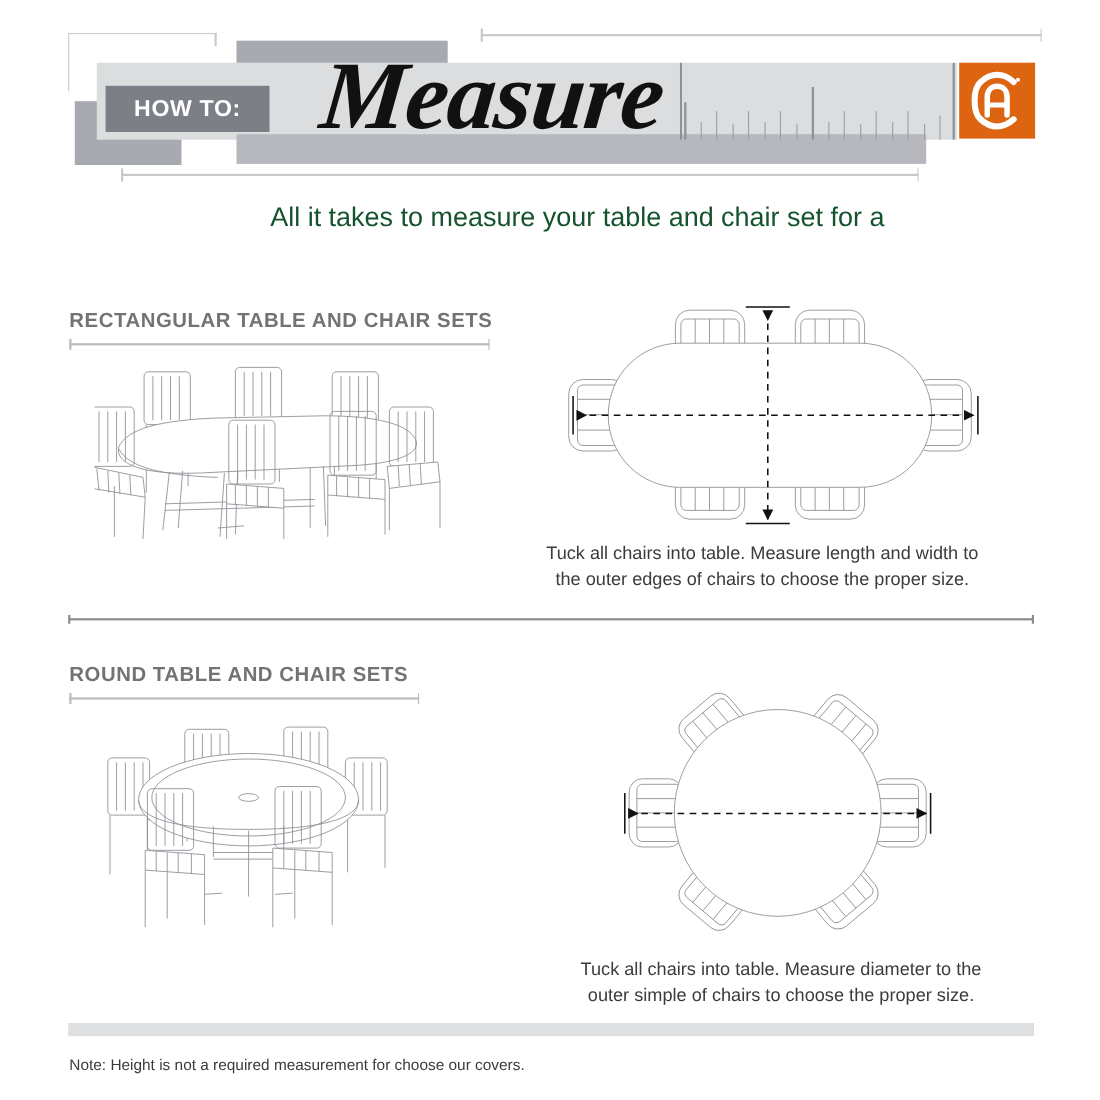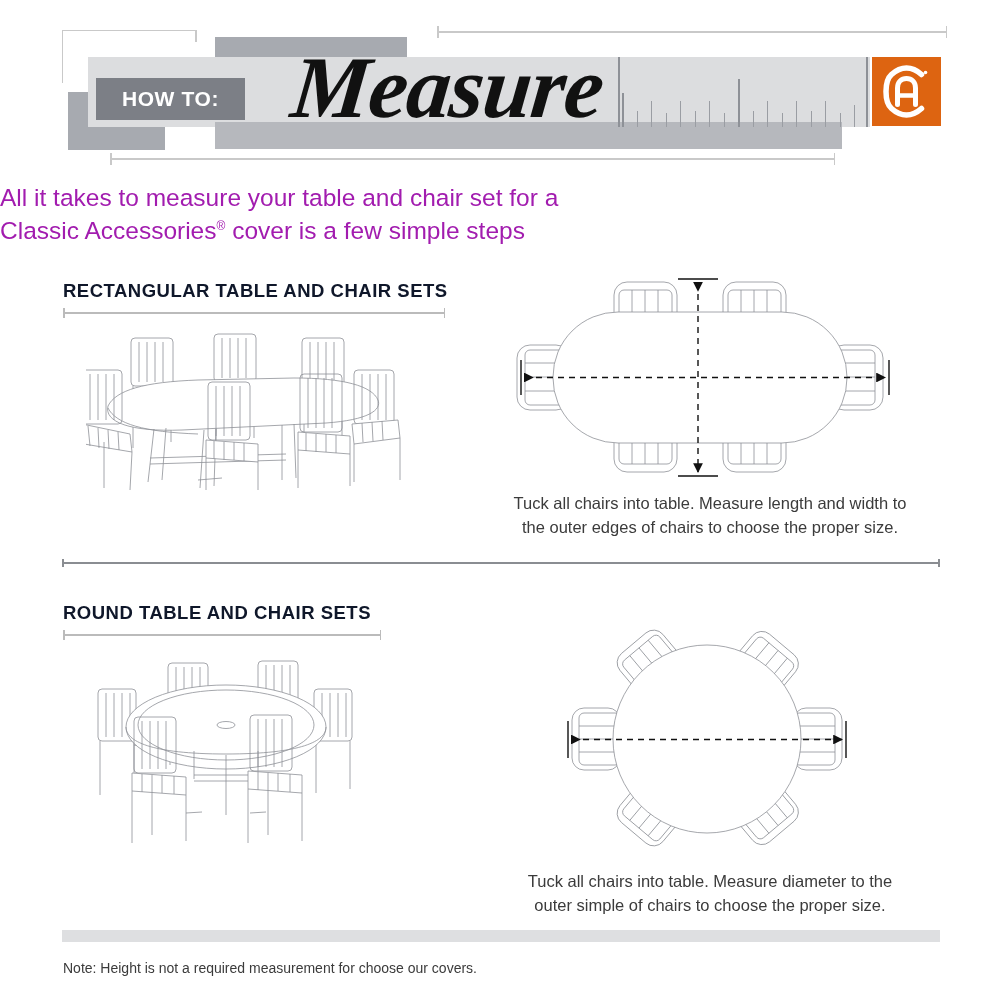--- a/index.html
+++ b/index.html
@@ -144,35 +144,35 @@
     width: 69px; height: 69px;
     background: #dd6411;
   }
   .logo svg { display: block; }
 
   
   .subtitle {
     position: absolute;
     left: 0; top: 182px;
     width: 804px;
-    text-align: left;
+    text-align: right;
     font-size: 24.5px;
-    color: #a21caf;
+    color: #14532d;
     line-height: 1.33;
     font-family: "Liberation Sans", sans-serif;
   }
   .subtitle .sup { font-size: 12px; vertical-align: super; }
 
   
   .section-head {
     position: absolute;
     font-size: 18.5px;
     font-weight: bold;
     letter-spacing: 0.5px;
-    color: #0f172a;
+    color: #737373;
     font-family: "Liberation Sans", sans-serif;
     white-space: nowrap;
   }
   .head-rule {
     position: absolute;
     height: 1.5px;
     background: #bbbbbb;
   }
   .head-rule:before, .head-rule:after {
     content: "";
@@ -280,21 +280,20 @@
       <line x1="26.5" y1="38.5" x2="42.5" y2="38.5" stroke="#ffffff" stroke-width="4.5" stroke-linecap="round"></line>
       <circle cx="53.5" cy="15.5" r="1.8" fill="#ffffff"></circle>
     </svg>
   </div>
 
   <div class="hdr-line-bot"></div>
 </div>
 
 <div class="subtitle">
   <div>All it takes to measure your table and chair set for a</div>
-  <div><span>Classic Accessories</span><span class="sup">®</span><span> cover is a few simple steps</span></div>
 </div>
 
 <div class="section-head" style="left:63px; top:280px;">RECTANGULAR TABLE AND CHAIR SETS</div>
 <div class="head-rule" style="left:63px; top:312px; width:382px;"></div>
 
 <div class="art" style="left:86px; top:330px;">
   <svg width="320" height="160" viewBox="0 0 320 160">
     <g fill="none" stroke="#8e9197" stroke-width="0.8" stroke-linejoin="round">
 
       <g>
@@ -466,21 +465,21 @@
       <line x1="26" y1="98" x2="26" y2="133"></line>
       <line x1="394" y1="98" x2="394" y2="133"></line>
       <line x1="183" y1="17" x2="223" y2="17"></line>
       <line x1="183" y1="214" x2="223" y2="214"></line>
     </g>
     <line x1="30" y1="115.5" x2="390" y2="115.5" stroke="#111111" stroke-width="1.4" stroke-dasharray="6 5" marker-start="url(#arrL)" marker-end="url(#arrR)"></line>
     <line x1="203" y1="21" x2="203" y2="210" stroke="#111111" stroke-width="1.4" stroke-dasharray="6 5" marker-start="url(#arrL)" marker-end="url(#arrR)"></line>
   </svg>
 </div>
 
-<div class="caption" style="left:475px; top:492px; width:470px;">
+<div class="caption" style="left:458px; top:492px; width:470px;">
   <div>Tuck all chairs into table. Measure length and width to</div>
   <div>the outer edges of chairs to choose the proper size.</div>
 </div>
 
 <div class="divider" style="top:562px;"></div>
 
 <div class="section-head" style="left:63px; top:602px;">ROUND TABLE AND CHAIR SETS</div>
 <div class="head-rule" style="left:63px; top:634px; width:318px;"></div>
 
 <div class="art" style="left:90px; top:655px;">

